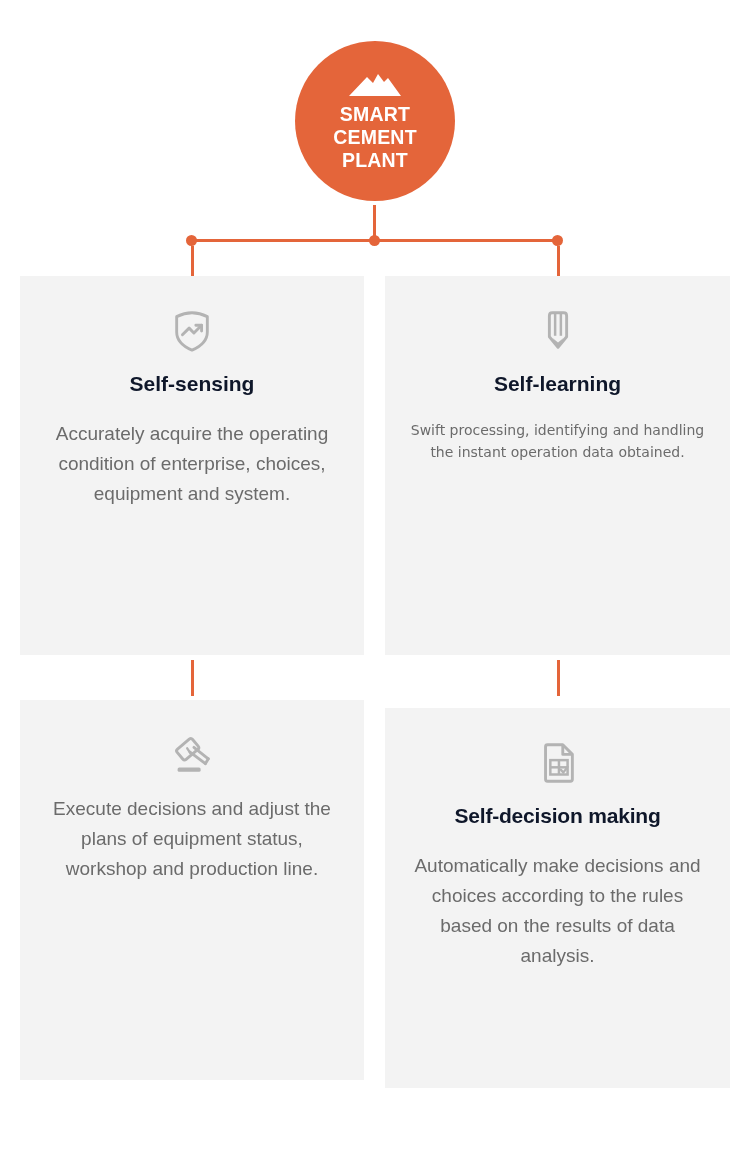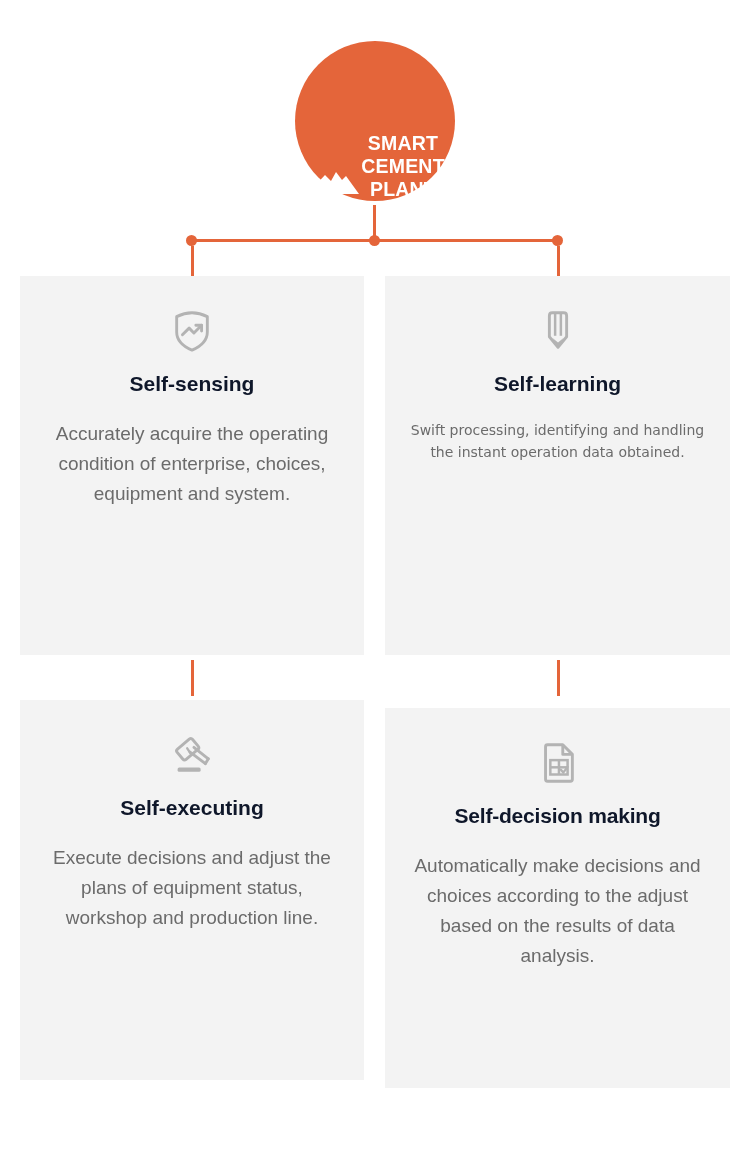--- a/index.html
+++ b/index.html
@@ -20,22 +20,22 @@
   
   .hub {
     position: absolute;
     left: 295px;
     top: 41px;
     width: 160px;
     height: 160px;
     border-radius: 50%;
     background: #e4653a;
     display: flex;
-    flex-direction: row;
-    align-items: flex-end;
+    flex-direction: column;
+    align-items: center;
     justify-content: center;
   }
   .hub-icon {
     width: 56px;
     height: 26px;
     margin-bottom: 6px;
     display: block;
   }
   .hub-title {
     color: #ffffff;
@@ -200,30 +200,29 @@
   <span class="card-icon">
     <svg viewBox="0 0 48 48" xmlns="http://www.w3.org/2000/svg" aria-hidden="true">
       <rect x="9" y="11" width="21" height="14" rx="2.5" transform="rotate(-40 19.5 18)" fill="none" stroke="#b3b3b3" stroke-width="3"></rect>
       <line x1="22" y1="21" x2="38" y2="33" stroke="#b3b3b3" stroke-width="3" stroke-linecap="round"></line>
       <line x1="26" y1="16" x2="41" y2="28" stroke="#b3b3b3" stroke-width="3" stroke-linecap="round"></line>
       <line x1="38" y1="33" x2="41" y2="28" stroke="#b3b3b3" stroke-width="3" stroke-linecap="round"></line>
       <line x1="19" y1="17" x2="23" y2="23" stroke="#b3b3b3" stroke-width="2.4" stroke-linecap="round"></line>
       <rect x="9" y="37" width="24" height="4.5" rx="1.6" fill="#b3b3b3"></rect>
     </svg>
   </span>
-  <div class="card-title">Self-executing</div>
   <div class="card-body">Execute decisions and adjust the plans of equipment status, workshop and production line.</div>
 </div>
 
 <div class="card r2c2">
   <span class="card-icon">
     <svg viewBox="0 0 48 48" xmlns="http://www.w3.org/2000/svg" aria-hidden="true">
       <path d="M11 7 C11 5.9 11.9 5 13 5 L29 5 L39 15 L39 41 C39 42.1 38.1 43 37 43 L13 43 C11.9 43 11 42.1 11 41 Z" fill="none" stroke="#b3b3b3" stroke-width="3" stroke-linejoin="round"></path>
       <path d="M29 5 L29 15 L39 15" fill="none" stroke="#b3b3b3" stroke-width="3" stroke-linejoin="round"></path>
       <rect x="16" y="21" width="18" height="15" fill="none" stroke="#b3b3b3" stroke-width="2.6"></rect>
       <line x1="16" y1="28.5" x2="34" y2="28.5" stroke="#b3b3b3" stroke-width="2.6"></line>
       <line x1="25" y1="21" x2="25" y2="36" stroke="#b3b3b3" stroke-width="2.6"></line>
       <polyline points="27,31 29.5,34 34,28" fill="none" stroke="#b3b3b3" stroke-width="2.4" stroke-linecap="round" stroke-linejoin="round"></polyline>
     </svg>
   </span>
   <div class="card-title">Self-decision making</div>
-  <div class="card-body">Automatically make decisions and choices according to the adjust based on the results of data analysis.</div>
+  <div class="card-body">Automatically make decisions and choices according to the rules based on the results of data analysis.</div>
 </div>
 
 </body></html>

